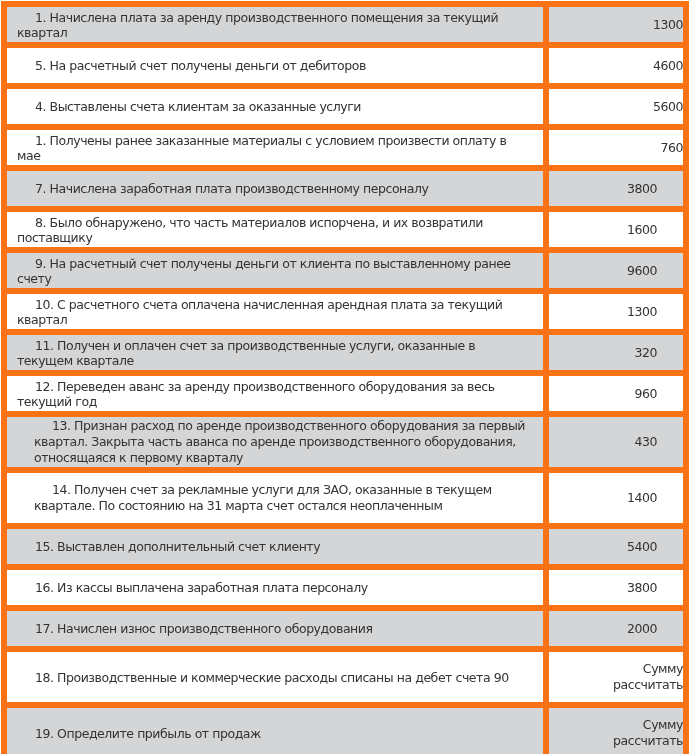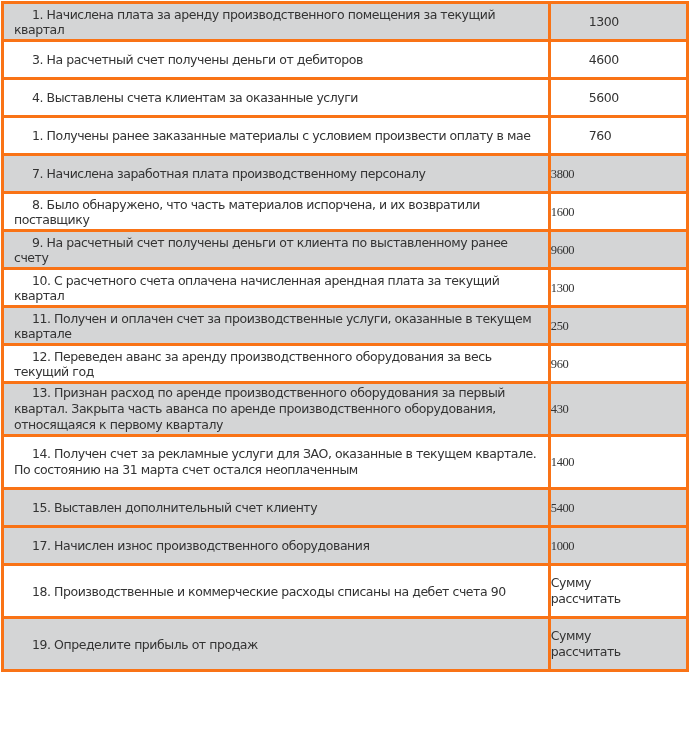--- a/index.html
+++ b/index.html
@@ -7,43 +7,43 @@
   table {
     border-collapse: collapse;
     width: 688px;
     margin-left: 1px;
     margin-top: 1px;
     font-family: "DejaVu Sans", sans-serif;
     font-size: 12.5px;
     color: #333333;
     letter-spacing: -0.45px;
   }
-  td { border: 3px solid #f97316; padding: 0; }
+  td { border: 6px solid #f97316; padding: 0; }
   td.desc { width: 578px; padding: 0 10px 0 10px; }
-  td.val { width: 106px; text-align: left; line-height: 16px; }
+  td.val { width: 106px; text-align: right; line-height: 16px; }
   tr.r1 td { height: 35px; }
   tr.r2 td { height: 50px; }
   tr.shaded td { background: #d4d5d6; }
   tr.plain td { background: #ffffff; }
-  .ind { text-indent: 18px; line-height: 16px; display: block; }
+  .ind { text-indent: 18px; line-height: 16px; display: block; margin-left: 17px; }
   .single { padding-left: 18px; }
   .v-off-right { padding-left: 38px; }
-  .v-off-left { padding-right: 26px; font-family: Liberation Serif, serif; }
+  .v-off-left { padding-right: 26px; }
 </style>
 </head>
 <body>
 
 <table>
   <tbody id="tbody">
       <tr class="shaded r1">
         <td class="desc"><span class="single">1. Начислена плата за аренду производственного помещения за текущий квартал</span></td>
         <td class="val v-off-right"><span>1300</span></td>
       </tr>
       <tr class="plain r1">
-        <td class="desc"><span class="single">3. На расчетный счет получены деньги от дебиторов</span></td>
+        <td class="desc"><span class="single">5. На расчетный счет получены деньги от дебиторов</span></td>
         <td class="val v-off-right"><span>4600</span></td>
       </tr>
       <tr class="plain r1">
         <td class="desc"><span class="single">4. Выставлены счета клиентам за оказанные услуги</span></td>
         <td class="val v-off-right"><span>5600</span></td>
       </tr>
       <tr class="plain r1">
         <td class="desc"><span class="single">1. Получены ранее заказанные материалы с условием произвести оплату в мае</span></td>
         <td class="val v-off-right"><span>760</span></td>
       </tr>
@@ -58,21 +58,21 @@
       <tr class="shaded r1">
         <td class="desc"><span class="single">9. На расчетный счет получены деньги от клиента по выставленному ранее счету</span></td>
         <td class="val v-off-left"><span>9600</span></td>
       </tr>
       <tr class="plain r1">
         <td class="desc"><span class="single">10. С расчетного счета оплачена начисленная арендная плата за текущий квартал</span></td>
         <td class="val v-off-left"><span>1300</span></td>
       </tr>
       <tr class="shaded r1">
         <td class="desc"><span class="single">11. Получен и оплачен счет за производственные услуги, оказанные в текущем квартале</span></td>
-        <td class="val v-off-left"><span>250</span></td>
+        <td class="val v-off-left"><span>320</span></td>
       </tr>
       <tr class="plain r1">
         <td class="desc"><span class="single">12. Переведен аванс за аренду производственного оборудования за весь текущий год</span></td>
         <td class="val v-off-left"><span>960</span></td>
       </tr>
       <tr class="shaded r2">
         <td class="desc">
           <span class="ind">13. Признан расход по аренде производственного оборудования за первый квартал. Закрыта часть аванса по аренде производственного оборудования, относящаяся к первому кварталу</span>
         </td>
         <td class="val v-off-left"><span>430</span></td>
@@ -80,23 +80,27 @@
       <tr class="plain r2">
         <td class="desc">
           <span class="ind">14. Получен счет за рекламные услуги для ЗАО, оказанные в текущем квартале. По состоянию на 31 марта счет остался неоплаченным</span>
         </td>
         <td class="val v-off-left"><span>1400</span></td>
       </tr>
       <tr class="shaded r1">
         <td class="desc"><span class="single">15. Выставлен дополнительный счет клиенту</span></td>
         <td class="val v-off-left"><span>5400</span></td>
       </tr>
+      <tr class="plain r1">
+        <td class="desc"><span class="single">16. Из кассы выплачена заработная плата персоналу</span></td>
+        <td class="val v-off-left"><span>3800</span></td>
+      </tr>
       <tr class="shaded r1">
         <td class="desc"><span class="single">17. Начислен износ производственного оборудования</span></td>
-        <td class="val v-off-left"><span>1000</span></td>
+        <td class="val v-off-left"><span>2000</span></td>
       </tr>
       <tr class="plain r2">
         <td class="desc"><span class="single">18. Производственные и коммерческие расходы списаны на дебет счета 90</span></td>
         <td class="val"><span style="display: inline-block; width: 70px;">Сумму рассчитать</span></td>
       </tr>
       <tr class="shaded r2">
         <td class="desc"><span class="single">19. Определите прибыль от продаж</span></td>
         <td class="val"><span style="display: inline-block; width: 70px;">Сумму рассчитать</span></td>
       </tr>
     </tbody>

